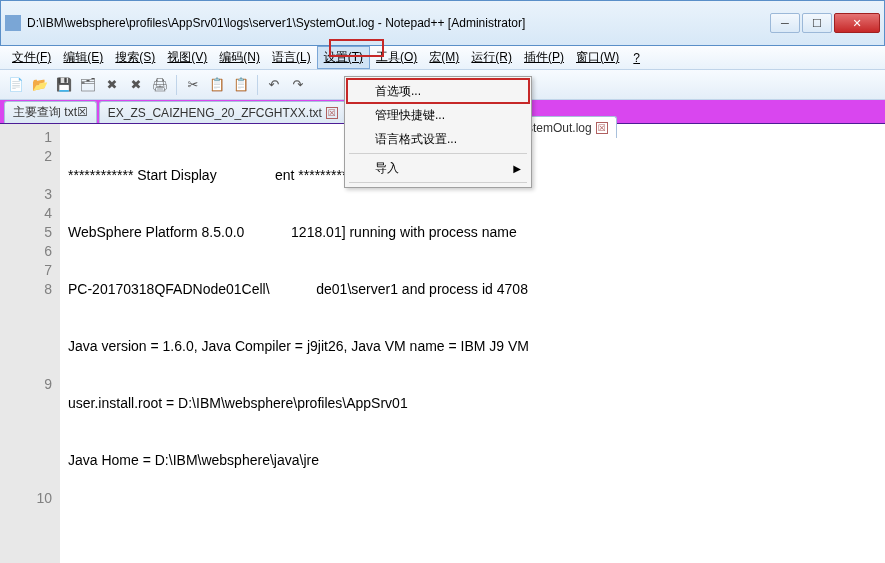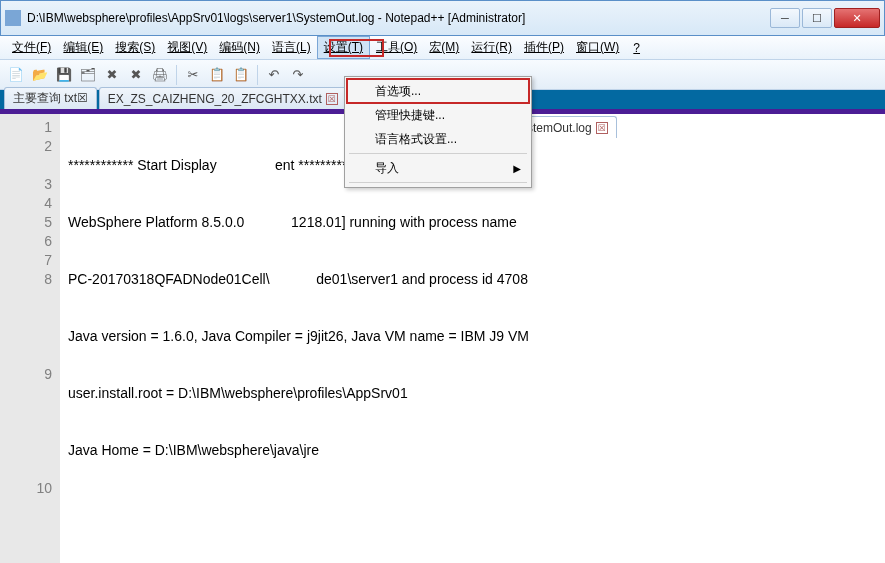--- a/index.html
+++ b/index.html
@@ -1,34 +1,34 @@
 <!DOCTYPE html>
 <html><head>
 <meta charset="utf-8">
 <style>
 * { margin: 0; padding: 0; box-sizing: border-box; font-family: "Microsoft YaHei", Tahoma, sans-serif; }
 body { width: 885px; height: 563px; background: #fff; font-size: 12px; overflow: hidden; position: relative; }
 
-.titlebar { height: 36px; background: linear-gradient(#eaf3fb, #d7e8f7); border: 1px solid #5a8fc8; display: flex; align-items: center; padding: 0 4px; }
+.titlebar { height: 46px; background: linear-gradient(#eaf3fb, #d7e8f7); border: 1px solid #5a8fc8; display: flex; align-items: center; padding: 0 4px; }
 .title-icon { width: 16px; height: 16px; background: #7aa6d6; margin-right: 6px; }
 .title-text { flex: 1; color: #000; font-size: 12px; }
 .win-btns { display: flex; gap: 2px; }
 .win-btn { width: 30px; height: 20px; border: 1px solid #9bb8d8; background: linear-gradient(#f3f8fd,#dae9f7); border-radius: 2px; display: flex; align-items: center; justify-content: center; font-size: 11px; color: #333; }
 .win-btn.close { width: 46px; background: linear-gradient(#e57373,#c62828); color: #fff; border-color: #a02020; }
 
 .menubar { height: 24px; background: linear-gradient(#fbfdff,#e9f2fb); border-bottom: 1px solid #c0d4e9; display: flex; align-items: stretch; padding: 0 6px; text-decoration: underline; }
 .menu-item { padding: 0 6px; display: flex; align-items: center; color: #000; cursor: default; }
 .menu-item.help { padding: 0 8px; }
 .menu-item.active { background: #d0e3f5; border: 1px solid #7aa6d6; }
 
 .toolbar { height: 30px; background: linear-gradient(#f7fbff,#e4eef8); border-bottom: 1px solid #c0d4e9; display: flex; align-items: center; padding: 0 6px; gap: 4px; }
 .tb-btn { width: 20px; height: 20px; border-radius: 2px; display: flex; align-items: center; justify-content: center; font-size: 13px; color: #555; }
 .tb-sep { width: 1px; height: 20px; background: #c0d4e9; margin: 0 2px; }
 
-.tabbar { height: 24px; background: #0369a1; border-bottom: 5px solid #4c1d95; display: flex; align-items: flex-end; padding: 0 4px 0 4px; gap: 2px; }
+.tabbar { height: 24px; background: #d946ef; border-bottom: 1px solid #4c1d95; display: flex; align-items: flex-end; padding: 0 4px 0 4px; gap: 2px; }
 .tab { height: 22px; padding: 0 8px; background: linear-gradient(#f0f5fb,#dce8f4); border: 1px solid #a8c0db; border-bottom: none; border-radius: 3px 3px 0 0; display: flex; align-items: center; gap: 4px; color: #333; }
 .tab.active { background: #fff; margin-top: 32px; }
 .tab-close { width: 12px; height: 12px; border: 1px solid #b06060; color: #b06060; font-size: 9px; display: flex; align-items: center; justify-content: center; }
 
 .editor { display: flex; height: calc(100% - 108px); background: #fff; font-family: "Courier New", monospace; font-size: 14px; line-height: 19px; }
 .gutter { width: 60px; background: #e8e8e8; color: #808080; text-align: right; padding: 4px 8px 0 0; user-select: none; }
 .gutter div { height: 19px; }
 .code { flex: 1; padding: 4px 0 0 8px; color: #000; white-space: pre; overflow: hidden; }
 .code div { height: 19px; }
 

